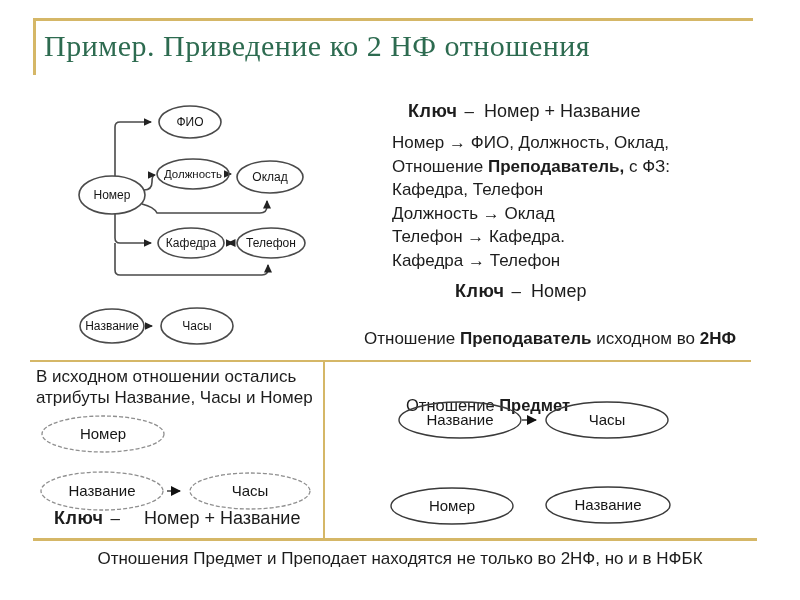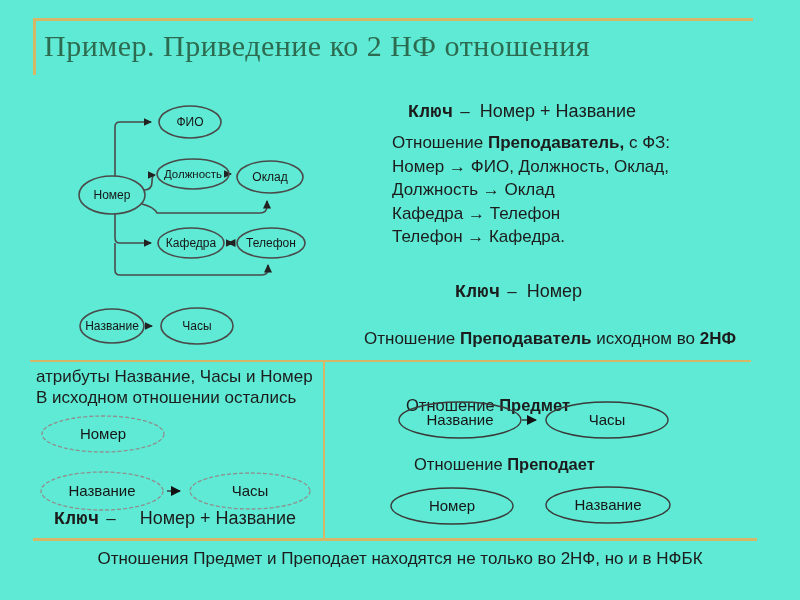--- a/index.html
+++ b/index.html
@@ -1,37 +1,37 @@
 <!DOCTYPE html>
 <html style="--gold: #d5b767; --green: #2d6b50;"><head>
 <meta charset="utf-8">
 <style>
   html,body{margin:0;padding:0;background:#888;}
   .slide{
-    position:relative;width:800px;height:600px;background:#5eead4;
+    position:relative;width:800px;height:600px;background:#ffffff;
     font-family:"Liberation Sans",sans-serif;color:#1c1c1c;overflow:hidden;
   }
   
   .gold-h{position:absolute;background:var(--gold);}
   .gold-v{position:absolute;background:var(--gold);}
   .line-top{left:33px;top:18px;width:720px;height:3px;}
   .line-corner{left:33px;top:18px;width:3px;height:57px;}
   .line-mid{left:30px;top:360px;width:721px;height:2px;}
   .line-div{left:323px;top:361px;width:2px;height:178px;}
   .line-bottom{left:33px;top:538px;width:724px;height:3px;}
 
   .title{
     position:absolute;left:44px;top:28px;width:700px;
     font-family:"Liberation Serif",serif;font-size:30px;line-height:36px;
     color:var(--green);letter-spacing:0.5px;
   }
 
   .abs{position:absolute;}
   .keyrow{display:flex;align-items:baseline;white-space:nowrap;}
-  .keyrow .klabel{font-weight:bold;font-size:18px;letter-spacing:0.5px;font-family:Liberation Mono, monospace;}
+  .keyrow .klabel{font-weight:bold;font-size:18px;letter-spacing:0.5px;}
   .keyrow .kdash{font-size:17px;margin:0 10px 0 7px;}
   .keyrow .kval{font-size:18px;}
 
   .fd-block{left:392px;top:131px;font-size:17px;line-height:23.5px;white-space:nowrap;}
   .fd-block .b{font-weight:bold;}
   .stmt{font-size:17px;white-space:nowrap;}
   .stmt .b{font-weight:bold;}
 
   .para{left:36px;top:366px;font-size:17px;line-height:21px;white-space:nowrap;}
 
@@ -92,40 +92,41 @@
     <text x="197" y="330" font-size="12" text-anchor="middle">Часы</text>
   </svg>
 
   <div class="abs keyrow" style="left:408px;top:101px;">
     <span class="klabel">Ключ</span>
     <span class="kdash">–</span>
     <span class="kval">Номер + Название</span>
   </div>
 
   <div class="abs fd-block">
+    <div>Номер → ФИО, Должность, Оклад,</div>
     <div><span>Отношение </span><span class="b">Преподаватель,</span><span> с ФЗ:</span></div>
-    <div>Номер → ФИО, Должность, Оклад,</div>
+    <div>Кафедра, Телефон</div>
     <div>Должность → Оклад</div>
+    <div>Телефон → Кафедра.</div>
     <div>Кафедра → Телефон</div>
-    <div>Телефон → Кафедра.</div>
   </div>
 
   <div class="abs keyrow" style="left:455px;top:281px;">
     <span class="klabel">Ключ</span>
     <span class="kdash">–</span>
     <span class="kval">Номер</span>
   </div>
 
   <div class="abs stmt" style="left:364px;top:329px;">
     <span>Отношение </span><span class="b">Преподаватель</span><span> исходном во </span><span class="b">2НФ</span>
   </div>
 
   <div class="abs para">
+    <div>В исходном отношении остались</div>
     <div>атрибуты Название, Часы и Номер</div>
-    <div>В исходном отношении остались</div>
   </div>
 
   <svg class="abs" style="left:30px;top:408px;" width="292" height="115" viewBox="30 408 292 115">
     <defs>
       <marker id="m2" markerUnits="userSpaceOnUse" markerWidth="11" markerHeight="10" refX="9" refY="5" orient="auto">
         <path d="M0,0 L10,5 L0,10 z" fill="#111"></path>
       </marker>
     </defs>
     <ellipse class="sketch" cx="103" cy="434" rx="61" ry="18"></ellipse>
     <text x="103" y="439" font-size="15" text-anchor="middle">Номер</text>
@@ -156,21 +157,18 @@
     <text x="460" y="425" font-size="15" text-anchor="middle">Название</text>
     <path class="arr" d="M522 420 H536" marker-end="url(#m3)"></path>
     <ellipse class="solid" cx="607" cy="420" rx="61" ry="18"></ellipse>
     <text x="607" y="425" font-size="15" text-anchor="middle">Часы</text>
     <ellipse class="solid" cx="452" cy="506" rx="61" ry="18"></ellipse>
     <text x="452" y="511" font-size="15" text-anchor="middle">Номер</text>
     <ellipse class="solid" cx="608" cy="505" rx="62" ry="18"></ellipse>
     <text x="608" y="510" font-size="15" text-anchor="middle">Название</text>
   </svg>
 
-  <div class="abs stmt" style="left:414px;top:455px;font-size:16.5px;">
-    <span>Отношение </span><span class="b">Преподает</span>
-  </div>
 
   <div class="abs bottom-stmt">
     <span>Отношения </span><span class="b">Предмет</span><span> и </span><span class="b">Преподает</span><span> находятся не только во </span><span class="b">2НФ</span><span>, но и в </span><span class="b">НФБК</span>
   </div>
 
 </div>
 
 </body></html>

